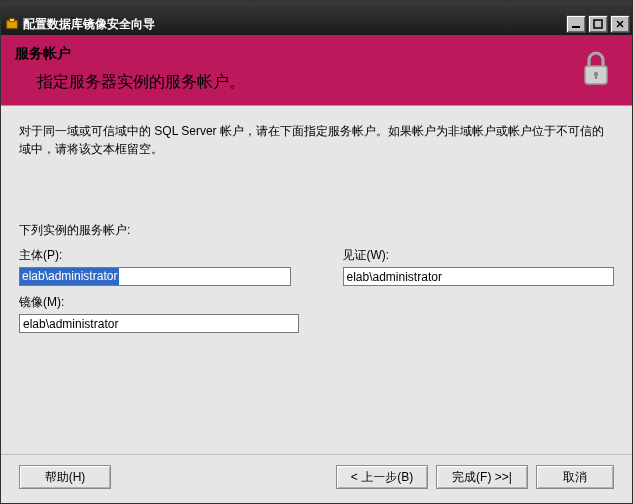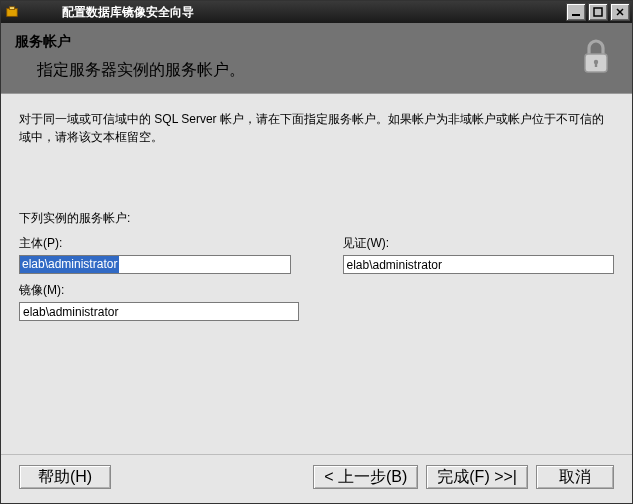--- a/index.html
+++ b/index.html
@@ -19,23 +19,22 @@
     flex-direction: column;
     border: 1px solid #333;
     box-sizing: border-box;
   }
   .titlebar {
     height: 22px;
     background: linear-gradient(#3a3a3a, #1a1a1a);
     color: #fff;
     display: flex;
     align-items: center;
-    padding: 0 2px 0 4px;
+    padding: 12px 2px 0 4px;
     font-family: "SimSun", "宋体", Tahoma, sans-serif;
-    gap: 39px;
   }
   .titlebar .title-icon {
     width: 14px; height: 14px;
     margin-right: 4px;
     display: inline-flex;
   }
   .titlebar .title-text {
     flex: 1;
     font-size: 12px;
     font-weight: bold;
@@ -53,21 +52,21 @@
     align-items: center;
     justify-content: center;
     font-size: 10px;
     font-weight: bold;
     color: #000;
     cursor: pointer;
   }
   .win-btn svg { width: 10px; height: 10px; }
 
   .header {
-    background: #737373;
+    background: #be185d;
     border-bottom: 1px solid #9a9a9a;
     padding: 10px 14px 12px 14px;
     display: flex;
     align-items: center;
   }
   .header .hdr-left { flex: 1; }
   .header .hdr-title {
     font-size: 14px;
     font-weight: bold;
     color: #000;
@@ -161,21 +160,21 @@
     gap: 8px;
   }
   .footer .spacer { flex: 1; }
   .btn {
     min-width: 92px;
     height: 24px;
     background: #e6e6e6;
     border: 1px solid #8a8a8a;
     box-shadow: inset 1px 1px 0 #fff, inset -1px -1px 0 #b0b0b0;
     font-family: inherit;
-    font-size: 16px;
+    font-size: 12px;
     cursor: pointer;
     padding: 0 10px;
     display: flex;
     align-items: center;
     justify-content: center;
   }
 </style>
 </head>
 <body>
 

